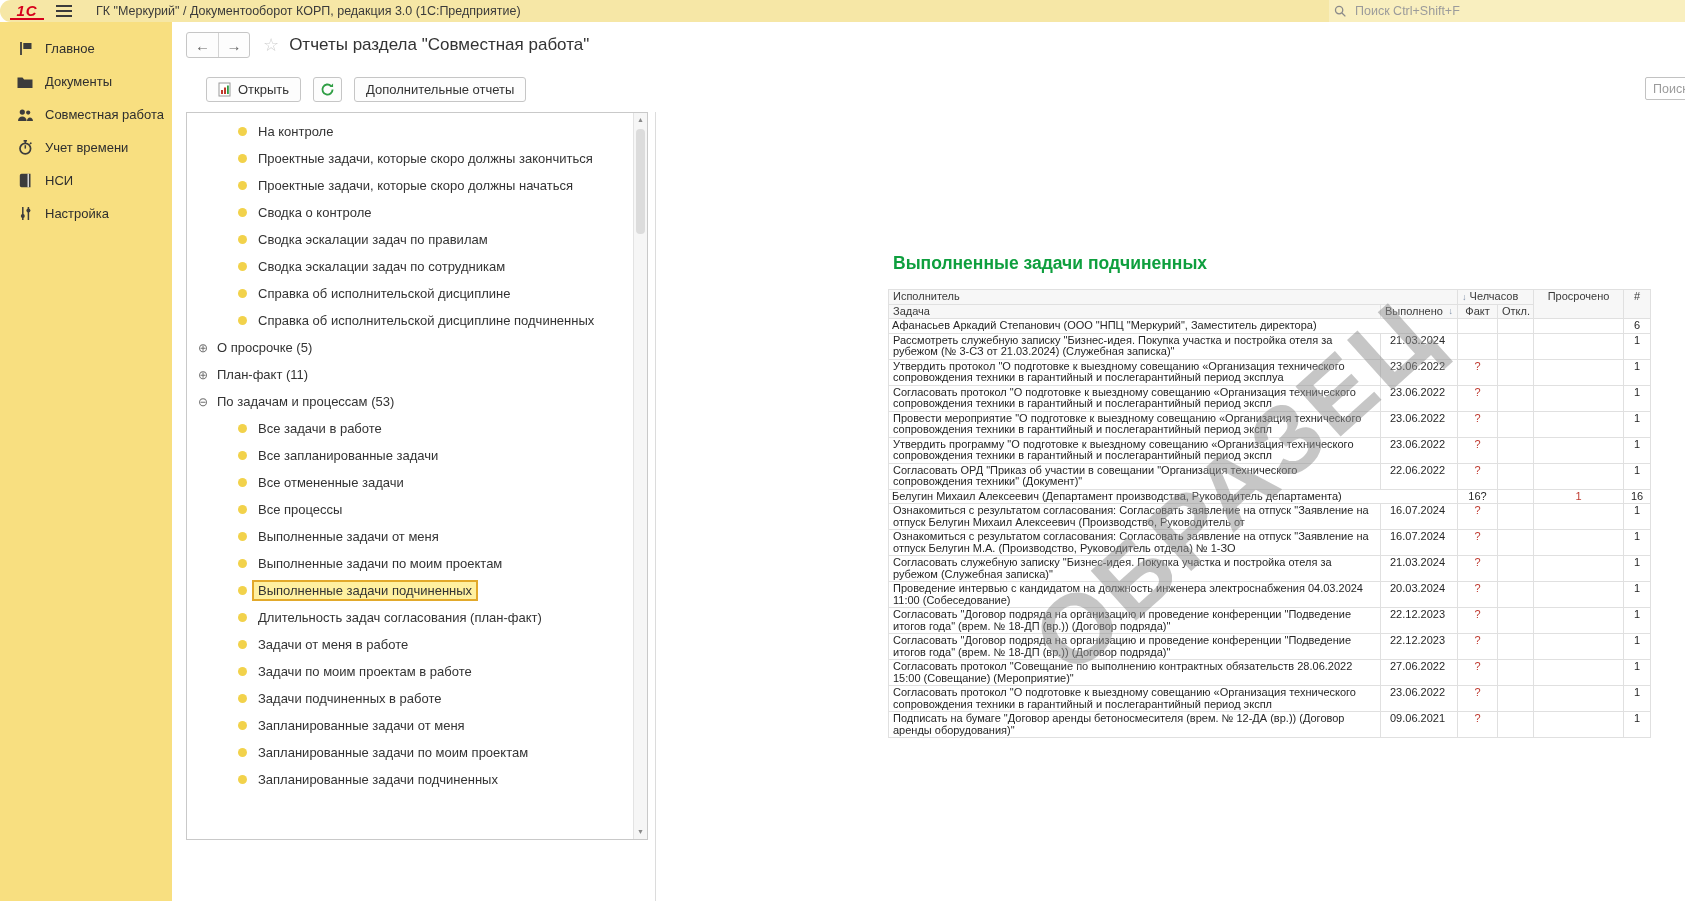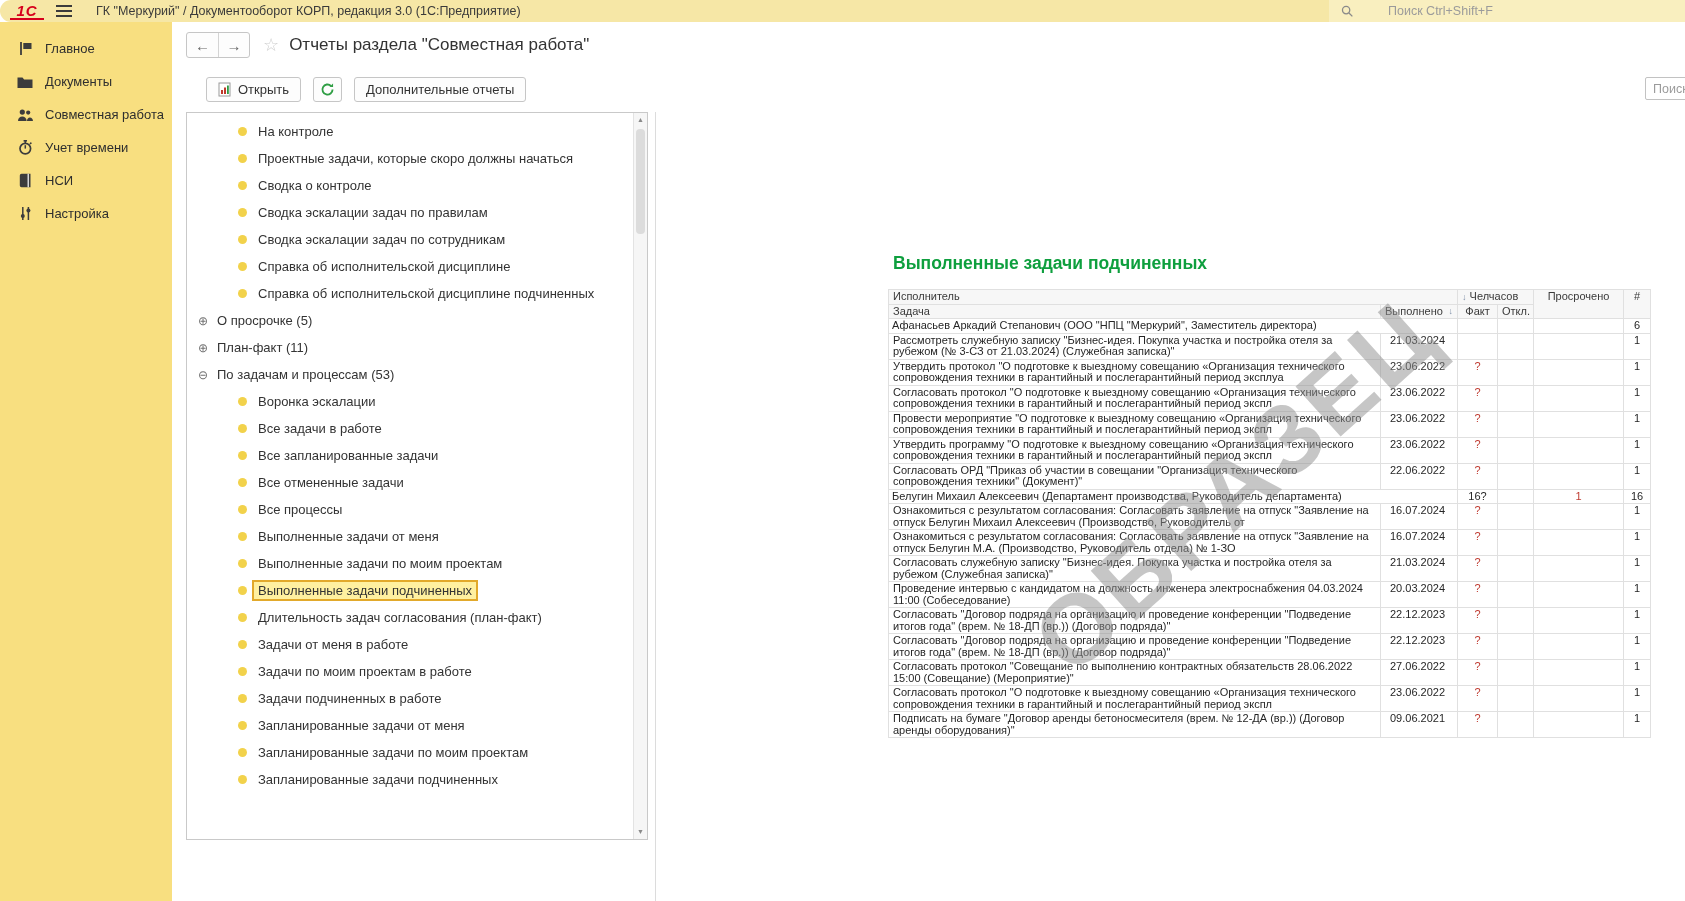--- a/index.html
+++ b/index.html
@@ -8,21 +8,21 @@
     width:1685px; height:901px; position:relative; overflow:hidden;
     font-family:"Liberation Sans", sans-serif; background:#fff; color:#333;
   }
 
   
   .topbar { position:absolute; left:0; top:0; width:1685px; height:22px; background:#f6e7a6; display:flex; align-items:center; z-index:30;border-radius:11px; }
   .logo { color:#d6001c; font-weight:bold; font-style:italic; font-size:15px; margin-left:10px; width:34px; letter-spacing:1px; border-bottom:2px solid #d6001c; line-height:15px; text-align:center; }
   .burger { margin-left:12px; cursor:pointer; }
   .burger i { display:block; width:16px; height:2px; background:#3b3b3b; margin:3px 0; }
   .wintitle { margin-left:24px; font-size:12.5px; color:#3a3a3a; white-space:nowrap; }
-  .gsearch { position:absolute; right:0; top:0; height:22px; width:356px; background:#f9efbf; display:flex; align-items:center; padding-left:12px;gap:26px; }
+  .gsearch { position:absolute; right:0; top:0; height:22px; width:356px; background:#f9efbf; display:flex; align-items:center; padding-left:5px; }
   .gsearch svg { flex:none; margin-right:6px; }
   .gsearch input { border:none; background:transparent; outline:none; font-size:12.5px; color:#8e8e8e; width:300px; font-family:"Liberation Sans",sans-serif; }
   .gsearch input::placeholder { color:#9b9b9b; opacity:1; }
 
   
   .sidebar { position:absolute; left:0; top:22px; width:172px; bottom:0; background:#f8df80; padding-top:10px; }
   .sbitem { display:flex; align-items:center; height:33px; padding-left:15px; font-size:13px; color:#2e2e2e; cursor:pointer; white-space:nowrap; }
   .sbicon { width:20px; height:18px; margin-right:10px; display:flex; align-items:center; justify-content:center; }
 
   
@@ -201,20 +201,24 @@
   <div class="vsep"></div>
 
   <div class="tree-panel">
     <div class="tree-inner">
       <div class="trow leaf">
           <span class="bullet"></span>
           <span class="tlabel">На контроле</span>
         </div>
       <div class="trow leaf">
           <span class="bullet"></span>
+          <span class="tlabel">Проектные задачи, которые скоро должны закончиться</span>
+        </div>
+      <div class="trow leaf">
+          <span class="bullet"></span>
           <span class="tlabel">Проектные задачи, которые скоро должны начаться</span>
         </div>
       <div class="trow leaf">
           <span class="bullet"></span>
           <span class="tlabel">Сводка о контроле</span>
         </div>
       <div class="trow leaf">
           <span class="bullet"></span>
           <span class="tlabel">Сводка эскалации задач по правилам</span>
         </div>
@@ -234,24 +238,20 @@
           <span class="gexp">⊕</span>
           <span class="tlabel">О просрочке (5)</span>
         </div>
       <div class="trow grp">
           <span class="gexp">⊕</span>
           <span class="tlabel">План-факт (11)</span>
         </div>
       <div class="trow grp">
           <span class="gexp">⊖</span>
           <span class="tlabel">По задачам и процессам (53)</span>
-        </div>
-      <div class="trow leaf">
-          <span class="bullet"></span>
-          <span class="tlabel">Воронка эскалации</span>
         </div>
       <div class="trow leaf">
           <span class="bullet"></span>
           <span class="tlabel">Все задачи в работе</span>
         </div>
       <div class="trow leaf">
           <span class="bullet"></span>
           <span class="tlabel">Все запланированные задачи</span>
         </div>
       <div class="trow leaf">

